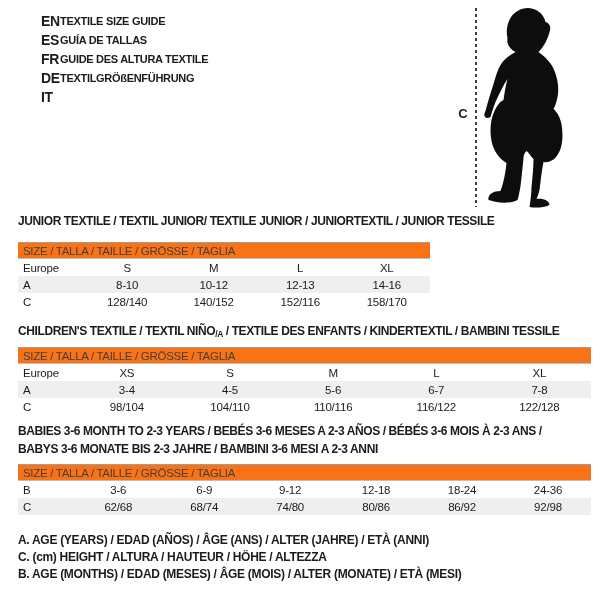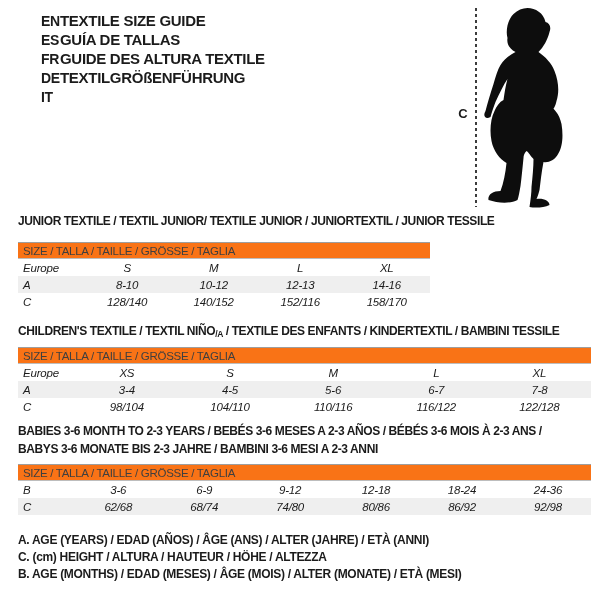--- a/index.html
+++ b/index.html
@@ -10,21 +10,21 @@
     font-family:"Liberation Sans", sans-serif;
     color:#1b1b1b;
     overflow:hidden;
   }
   .abs { position:absolute; }
 
   
   .lang-list { left:22px; top:11px; }
   .lang-row { display:flex; height:19px; align-items:center; }
   .lang-code { width:38px; font-weight:700; font-size:14px; letter-spacing:-0.3px;padding-left:19px; }
-  .lang-title { font-weight:700; font-size:15px; letter-spacing:-0.3px; white-space:nowrap; }
+  .lang-title { font-weight:700; font-size:11px; letter-spacing:-0.3px; white-space:nowrap; }
 
   
   .dash-line {
     left:475px; top:8px; width:2px; height:199px;
     background:repeating-linear-gradient(to bottom, #3c3c3c 0 3px, transparent 3px 6px);
   }
   .c-label { left:456px; top:106px; width:14px; text-align:center;
     font-weight:700; font-size:13px; }
   .silhouette { left:479px; top:7px; }
 
@@ -43,21 +43,21 @@
     height:17px; line-height:16px;
     background:#f97316;
     border-top:1px solid #9e9e9e;
     border-bottom:1px solid #bdbdbd;
     font-size:11.5px; letter-spacing:-0.3px; color:#3f3f3f;
     padding-left:5px; white-space:nowrap;
   }
   table.size-table { width:100%; border-collapse:collapse; table-layout:fixed; }
   .size-table td {
     height:17px; font-size:11.5px; letter-spacing:-0.2px;
-    text-align:center; vertical-align:middle; padding:0;font-style:italic;
+    text-align:center; vertical-align:middle; padding:0;
   }
   .size-table td.lbl { text-align:left; padding-left:5px; }
   .size-table tr.shade { background:#efefef; }
 
   
   .footnotes { left:18px; top:533px; }
   .fn { height:17px; font-weight:700; font-size:12px; letter-spacing:-0.3px; white-space:nowrap; }
 </style>
 </head>
 <body>

